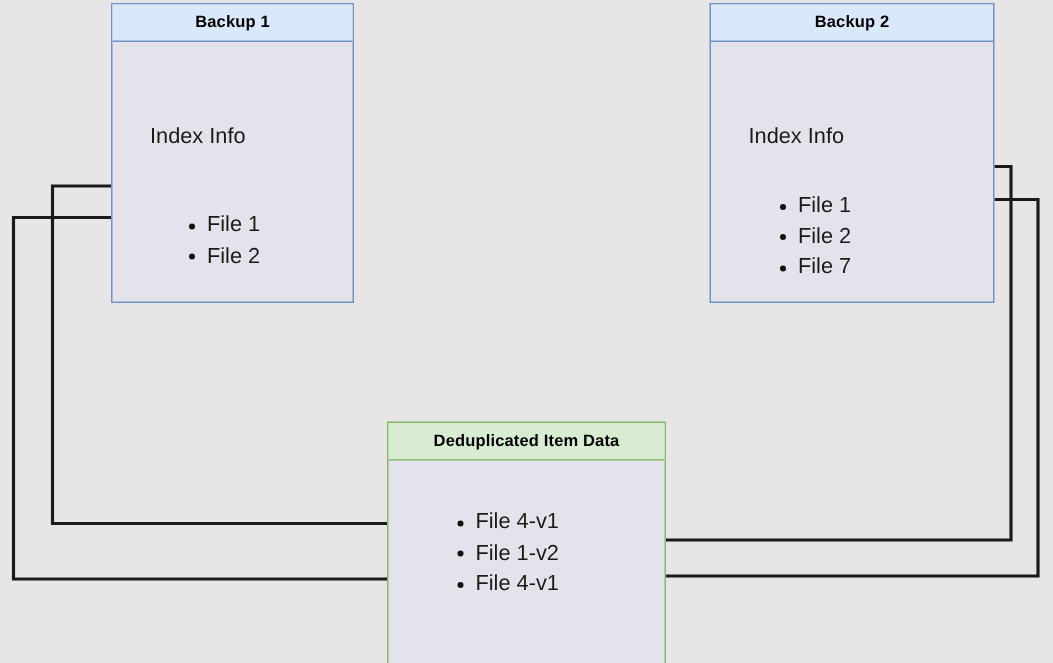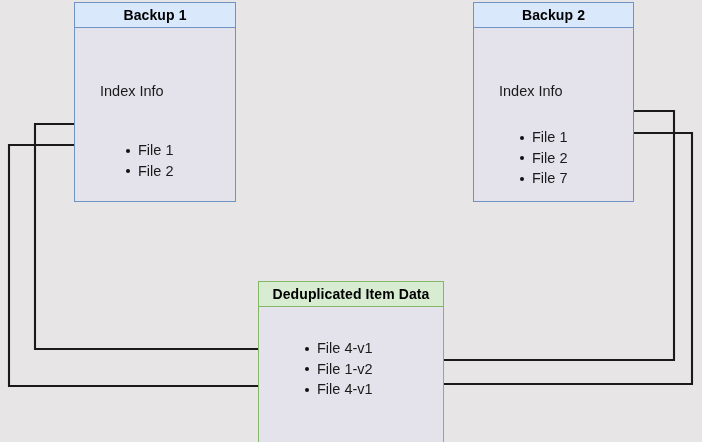--- a/index.html
+++ b/index.html
@@ -38,21 +38,21 @@
     border: 1.2px solid #7193c4;
   }
   .node.green {
     border: 1.6px solid #84b868;
   }
   .node-header {
     box-sizing: border-box;
     height: 25px;
     line-height: 24px;
     text-align: center;
-    font-size: 14px;
+    font-size: 11px;
     font-weight: bold;
     color: #000000;
     letter-spacing: 0.1px;
   }
   .node.blue > .node-header {
     background: #dae8fc;
     border-bottom: 1.2px solid #7193c4;
   }
   .node.green > .node-header {
     background: #d8ecd2;
@@ -123,21 +123,21 @@
     <div class="node-header">Backup 1</div>
     <div class="node-body">
       <div class="section-label" style="left:25px; top:55px;">Index Info</div>
       <ul class="item-list" style="left:50px; top:112px;">
         <li class="item">File 1</li>
         <li class="item">File 2</li>
       </ul>
     </div>
   </div>
 
-  <div class="node blue" style="left:473px; top:2px; width:161px; height:200px;">
+  <div class="node blue" style="left:473px; top:2px; width:190px; height:200px;">
     <div class="node-header">Backup 2</div>
     <div class="node-body">
       <div class="section-label" style="left:25px; top:55px;">Index Info</div>
       <ul class="item-list" style="left:45px; top:99px;">
         <li class="item">File 1</li>
         <li class="item">File 2</li>
         <li class="item">File 7</li>
       </ul>
     </div>
   </div>

